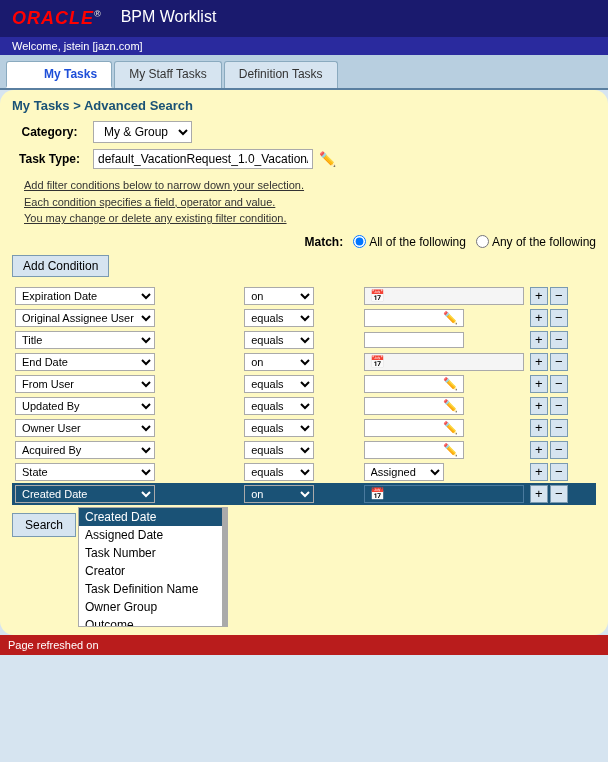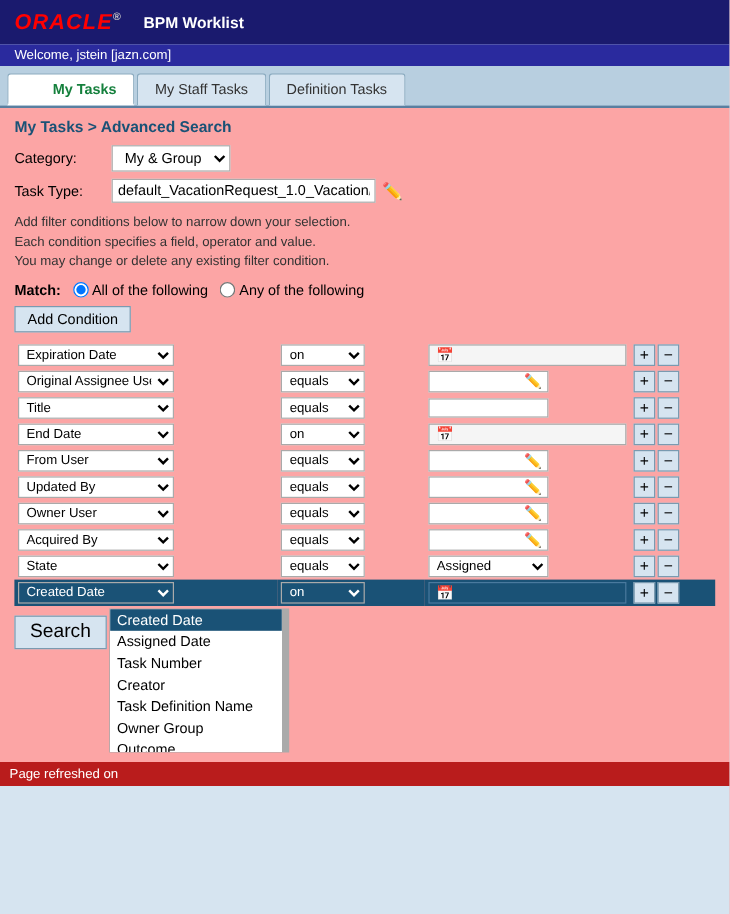--- a/index.html
+++ b/index.html
@@ -1,70 +1,70 @@
 <!DOCTYPE html>
 <html><head>
   <meta charset="utf-8">
   <style>
     * { box-sizing: border-box; margin: 0; padding: 0; }
     body { font-family: Arial, sans-serif; font-size: 12px; background: #d6e4f0; width: 608px; }
 
     
-    .header { background: #1a1a6e; padding: 8px 12px; display: flex; align-items: center; gap: 10px; }
+    .header { background: #1a1a6e; padding: 8px 12px; display: flex; }
     .oracle-logo { color: #fff; font-size: 18px; font-weight: bold; font-style: italic; letter-spacing: 1px; }
     .oracle-logo span { color: #f00; }
-    .header-title { color: #fff; font-size: 13px; font-weight: bold; margin-left: 8px; }
+    .header-title { color: #fff; font-size: 16px; font-weight: normal; margin-left: 19px; }
     .welcome { background: #2a2a9e; color: #fff; padding: 3px 12px; font-size: 11px; }
 
     
     .tabs { display: flex; background: #b8cfe0; padding: 6px 6px 0 6px; border-bottom: 2px solid #5a7fa0; }
     .tab { padding: 5px 14px; background: #d6e4f0; border: 1px solid #8aaabf; border-bottom: none; cursor: pointer; font-size: 12px; color: #333; margin-right: 2px; border-radius: 3px 3px 0 0; }
-    .tab.active { background: #fff; font-weight: bold; border-bottom: 2px solid #fff; color: #15803d; padding-left: 37px; }
-
-    
-    .content { background: #fca5a5; padding: 8px 12px; }
+    .tab.active { background: #fff; font-weight: bold; border-bottom: 2px solid #fff; color: #1d4ed8; padding-left: 37px; }
+
+    
+    .content { background: #fef9c3; padding: 8px 12px; border-radius: 14px; }
     .breadcrumb { color: #1a5276; font-size: 13px; font-weight: bold; margin-bottom: 8px; }
 
     
     .form-row { display: flex; align-items: center; margin-bottom: 6px; gap: 6px; }
-    .form-label { font-size: 12px; font-weight: normal; width: 75px; }
+    .form-label { font-size: 12px; font-weight: bold; width: 75px; text-align: center; }
     select.category-sel { font-size: 12px; padding: 2px 6px; border: 1px solid #aaa; background: #fff; }
     input.task-type { font-size: 12px; padding: 2px 4px; border: 1px solid #aaa; width: 220px; }
     .pencil-icon { color: #666; cursor: pointer; font-size: 14px; }
 
     
-    .instructions { font-size: 11px; color: #333; margin: 8px 0; line-height: 1.5; }
-
-    
-    .match-row { display: flex; align-items: center; gap: 10px; margin-bottom: 6px; font-size: 12px; }
+    .instructions { font-size: 11px; color: #333; margin: 8px 12px; line-height: 1.5; text-decoration: underline; }
+
+    
+    .match-row { display: flex; align-items: center; gap: 10px; margin-bottom: 6px; font-size: 12px; justify-content: flex-end; }
     .radio-label { display: flex; align-items: center; gap: 3px; }
 
     
     .add-condition-btn { background: #d6e4f0; border: 1px solid #7a9ab0; padding: 3px 10px; font-size: 12px; cursor: pointer; margin-bottom: 8px; }
 
     
     .conditions { width: 100%; border-collapse: collapse; }
     .conditions td { padding: 2px 3px; vertical-align: middle; }
     .cond-select { font-size: 11px; padding: 1px 2px; border: 1px solid #aaa; background: #fff; }
-    .cond-select-field { width: 130px; }
+    .cond-select-field { width: 140px; }
     .cond-select-op { width: 70px; }
-    .cond-select-val { width: 100px; }
+    .cond-select-val { width: 80px; }
     .cond-input { font-size: 11px; padding: 1px 4px; border: 1px solid #aaa; width: 100px; }
     .cond-cal { border: 1px solid #aaa; padding: 1px 4px; background: #f5f5f5; cursor: pointer; font-size: 11px; display: flex; align-items: center; gap: 2px; }
     .cal-icon { font-size: 12px; }
     .btn-plus { background: #d6e4f0; border: 1px solid #7a9ab0; width: 18px; height: 18px; cursor: pointer; font-size: 13px; line-height: 14px; text-align: center; padding: 0; }
     .btn-minus { background: #d6e4f0; border: 1px solid #7a9ab0; width: 18px; height: 18px; cursor: pointer; font-size: 13px; line-height: 14px; text-align: center; padding: 0; }
     .btn-cell { display: flex; gap: 2px; align-items: center; }
 
     
     .row-highlight td { background: #1a5276; color: #fff; }
     .row-highlight select { background: #1a5276; color: #fff; }
 
     
-    .search-btn { background: #d6e4f0; border: 1px solid #7a9ab0; padding: 4px 12px; font-size: 16px; cursor: pointer; margin-top: 6px; }
+    .search-btn { background: #d6e4f0; border: 1px solid #7a9ab0; padding: 4px 12px; font-size: 12px; cursor: pointer; margin-top: 6px; }
 
     
     .dropdown-list { background: #fff; border: 1px solid #aaa; width: 150px; font-size: 12px; }
     .dropdown-item { padding: 2px 6px; cursor: pointer; }
     .dropdown-item.selected { background: #1a5276; color: #fff; }
 
     
     .bottom-bar { background: #b91c1c; color: #fff; padding: 4px 8px; font-size: 11px; display: flex; }
 
     .search-area { display: flex; align-items: flex-start; gap: 0; }

